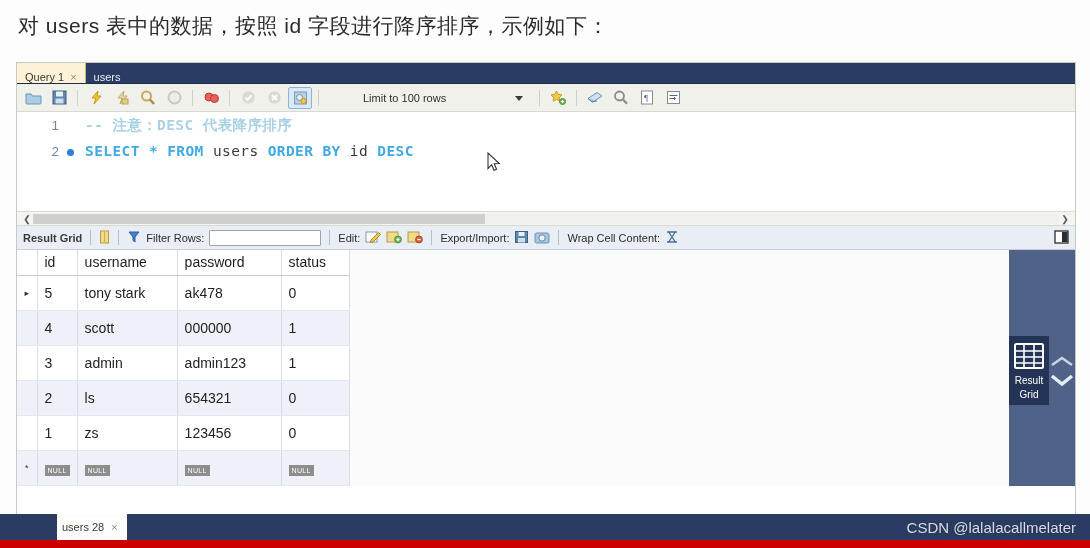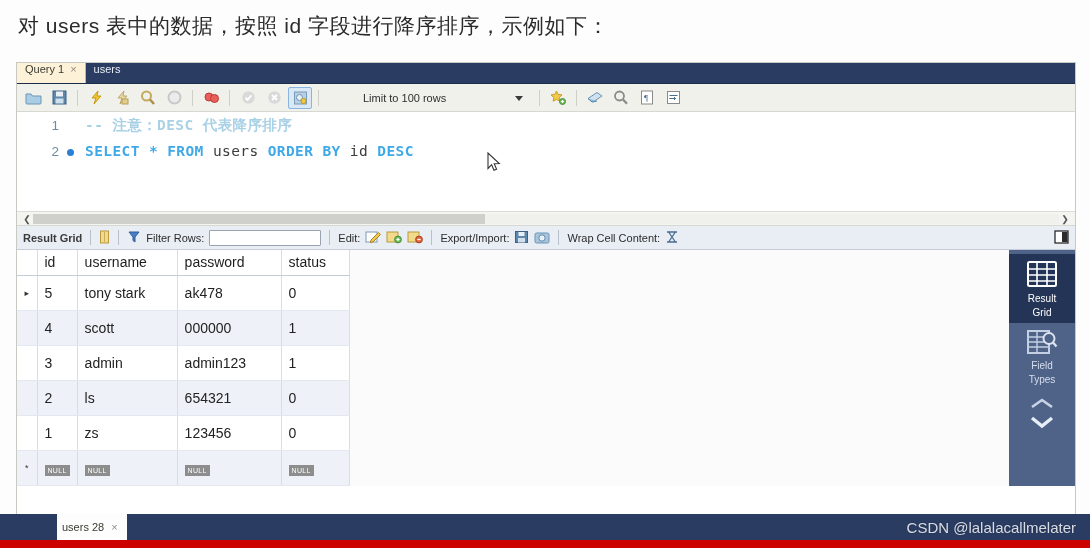--- a/index.html
+++ b/index.html
@@ -27,21 +27,21 @@
     border: 1px solid #c9c9c4;
   }
 
   
   .tabstrip {
     position: relative; height: 21px; background: #2a3c62;
     display: flex; align-items: stretch;
     border-bottom: 1px solid #1d2b4a;
   }
   .tab {
-    display: flex; align-items: flex-start; gap: 6px;
+    display: flex; align-items: flex-end; gap: 6px;
     padding: 0 8px; font-size: 11px; white-space: nowrap;
   }
   .tab.active { background: #fdf2d7; color: #3a3a32; border-right: 1px solid #cbb97c; }
   .tab.inactive { color: #e9edf5; background: #2a3c62; }
   .tab .x { font-size: 11px; color: #8e8e84; }
 
   
   .toolbar {
     height: 28px; background: #f1f1ec;
     border-bottom: 1px solid #d8d8d2;
@@ -125,21 +125,21 @@
   .nullbadge {
     display: inline-block; background: #8d8d8d; color: #ffffff;
     font-size: 7px; line-height: 9px; padding: 1px 3px; letter-spacing: .3px;
     font-family: "Liberation Sans", sans-serif;
   }
   .gridfill { flex: 1; background: #fbfbfb; }
 
   
   .sidebar {
     position: absolute; right: 0; top: 0; width: 66px; height: 100%;
-    background: #4f6287; display: flex; flex-direction: column; align-items: center;
+    background: #4f6287; display: flex; flex-direction: row; align-items: center;
     padding-top: 4px;
   }
   .sb-item {
     width: 66px; padding: 6px 0 5px 0;
     display: flex; flex-direction: column; align-items: center; gap: 3px;
     color: #d7dfee; font-size: 10px; line-height: 11px; text-align: center;
   }
   .sb-item.active { background: #243457; color: #ffffff; }
   .sb-chevs { margin-top: 6px; display: flex; flex-direction: column; align-items: center; gap: 1px; }
 
@@ -441,32 +441,20 @@
       <div class="sidebar">
         <div class="sb-item active">
           <span>
             <svg width="32" height="28" viewBox="0 0 32 28">
                 <rect x="2" y="2" width="28" height="24" rx="1.5" fill="none" stroke="#ffffff" stroke-width="2"></rect>
                 <path d="M2 9h28M2 15h28M2 21h28M11 2v24M21 2v24" stroke="#ffffff" stroke-width="1.6"></path>
               </svg>
           </span>
           <span>Result</span>
           <span>Grid</span>
-        </div>
-        <div class="sb-item">
-          <span>
-            <svg width="32" height="26" viewBox="0 0 32 26">
-                <rect x="2" y="2" width="21" height="22" fill="none" stroke="#c3cfe3" stroke-width="2"></rect>
-                <path d="M2 8h21M2 13h21M2 18h21M11 2v22" stroke="#c3cfe3" stroke-width="1.4"></path>
-                <circle cx="23" cy="9.5" r="5.5" fill="#4f6287" stroke="#dbe3f0" stroke-width="2"></circle>
-                <path d="M27 13.5l3.5 4" stroke="#dbe3f0" stroke-width="2.4"></path>
-              </svg>
-          </span>
-          <span>Field</span>
-          <span>Types</span>
         </div>
         <div class="sb-chevs">
           <span>
             <svg width="26" height="13" viewBox="0 0 26 13">
                 <path d="M3 10L13 3l10 7" fill="none" stroke="#c8d3e6" stroke-width="2.6"></path>
               </svg>
           </span>
           <span>
             <svg width="26" height="15" viewBox="0 0 26 15">
                 <path d="M3 3l10 8 10-8" fill="none" stroke="#e8eef8" stroke-width="3.4"></path>

